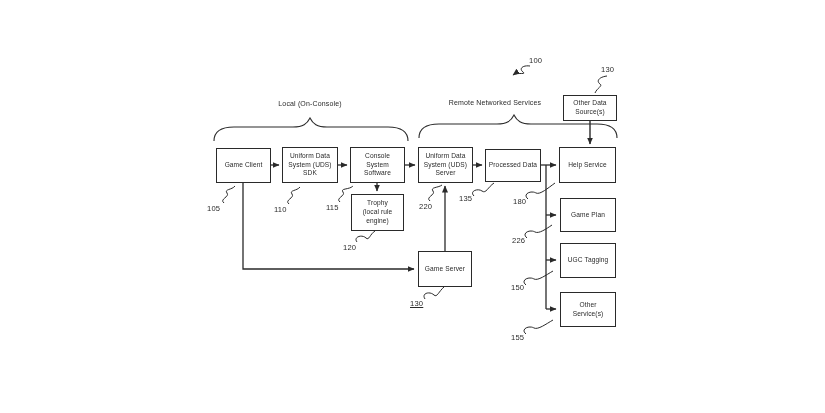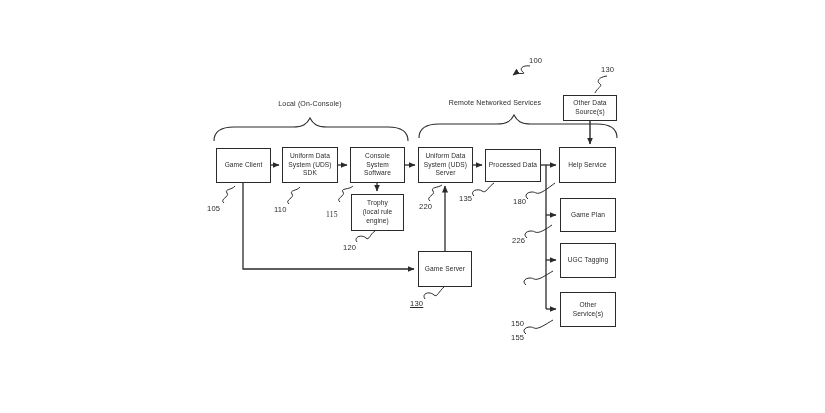--- a/index.html
+++ b/index.html
@@ -121,24 +121,24 @@
   <div class="node" style="left:560px;top:292px;width:56px;height:35px;">
     <span class="lbl">Other
 Service(s)</span>
   </div>
   <div class="node" style="left:418px;top:251px;width:54px;height:36px;">
     <span class="lbl">Game Server</span>
   </div>
 
   <span class="ref" style="left:207px;top:204px;">105</span>
   <span class="ref" style="left:274px;top:205px;">110</span>
-  <span class="ref" style="left:326px;top:210px;font-family:Liberation Serif, serif;">115</span>
+  <span class="ref" style="left:326px;top:203px;">115</span>
   <span class="ref" style="left:343px;top:243px;">120</span>
   <span class="ref" style="left:419px;top:202px;">220</span>
   <span class="ref" style="left:410px;top:299px;text-decoration:underline;">130</span>
   <span class="ref" style="left:459px;top:194px;">135</span>
   <span class="ref" style="left:513px;top:197px;">180</span>
   <span class="ref" style="left:512px;top:236px;">226</span>
-  <span class="ref" style="left:511px;top:283px;margin-top:36px;">150</span>
+  <span class="ref" style="left:511px;top:283px;">150</span>
   <span class="ref" style="left:511px;top:333px;">155</span>
   <span class="ref" style="left:601px;top:65px;">130</span>
 
 </div>
 
 </body></html>

